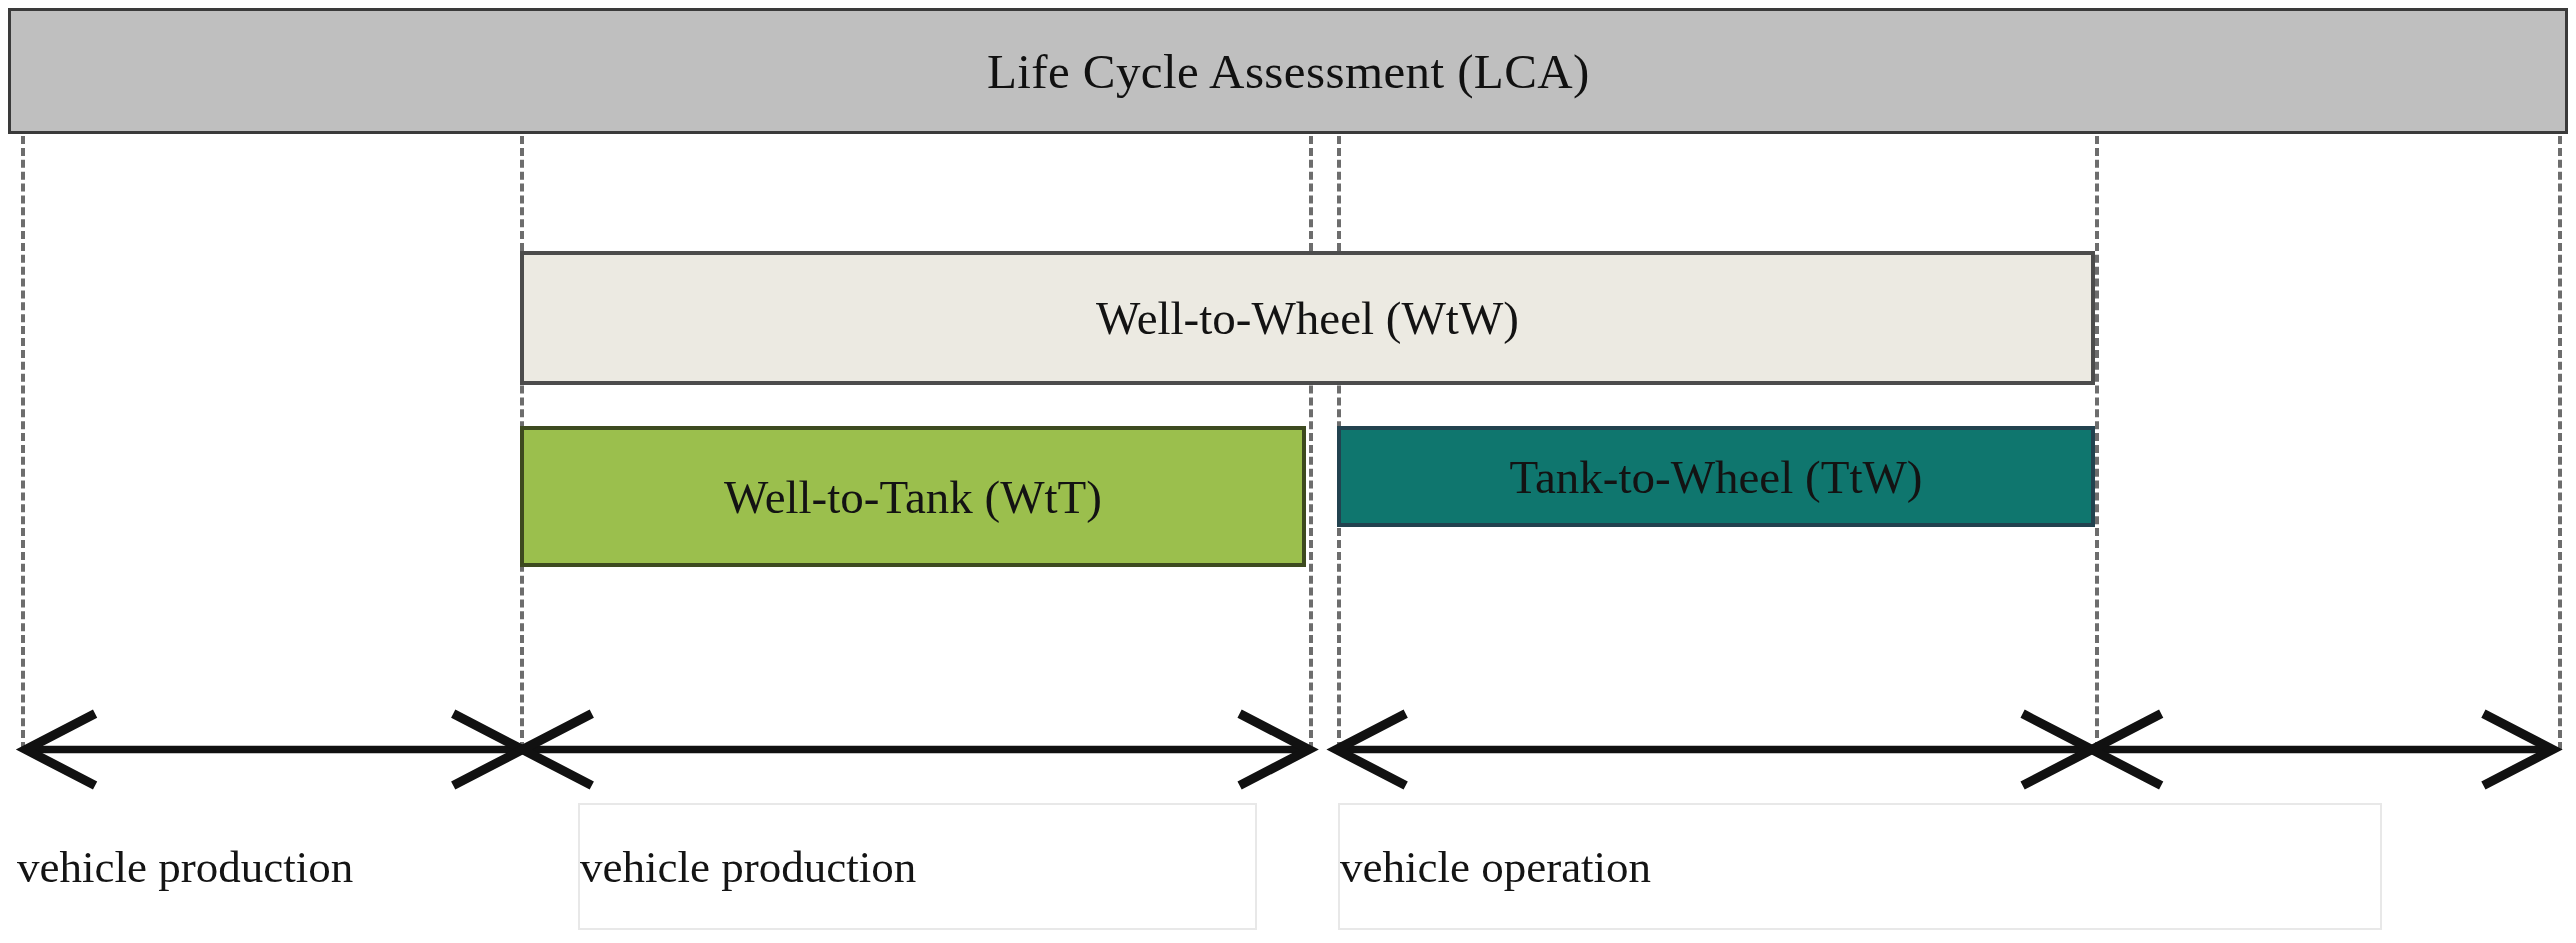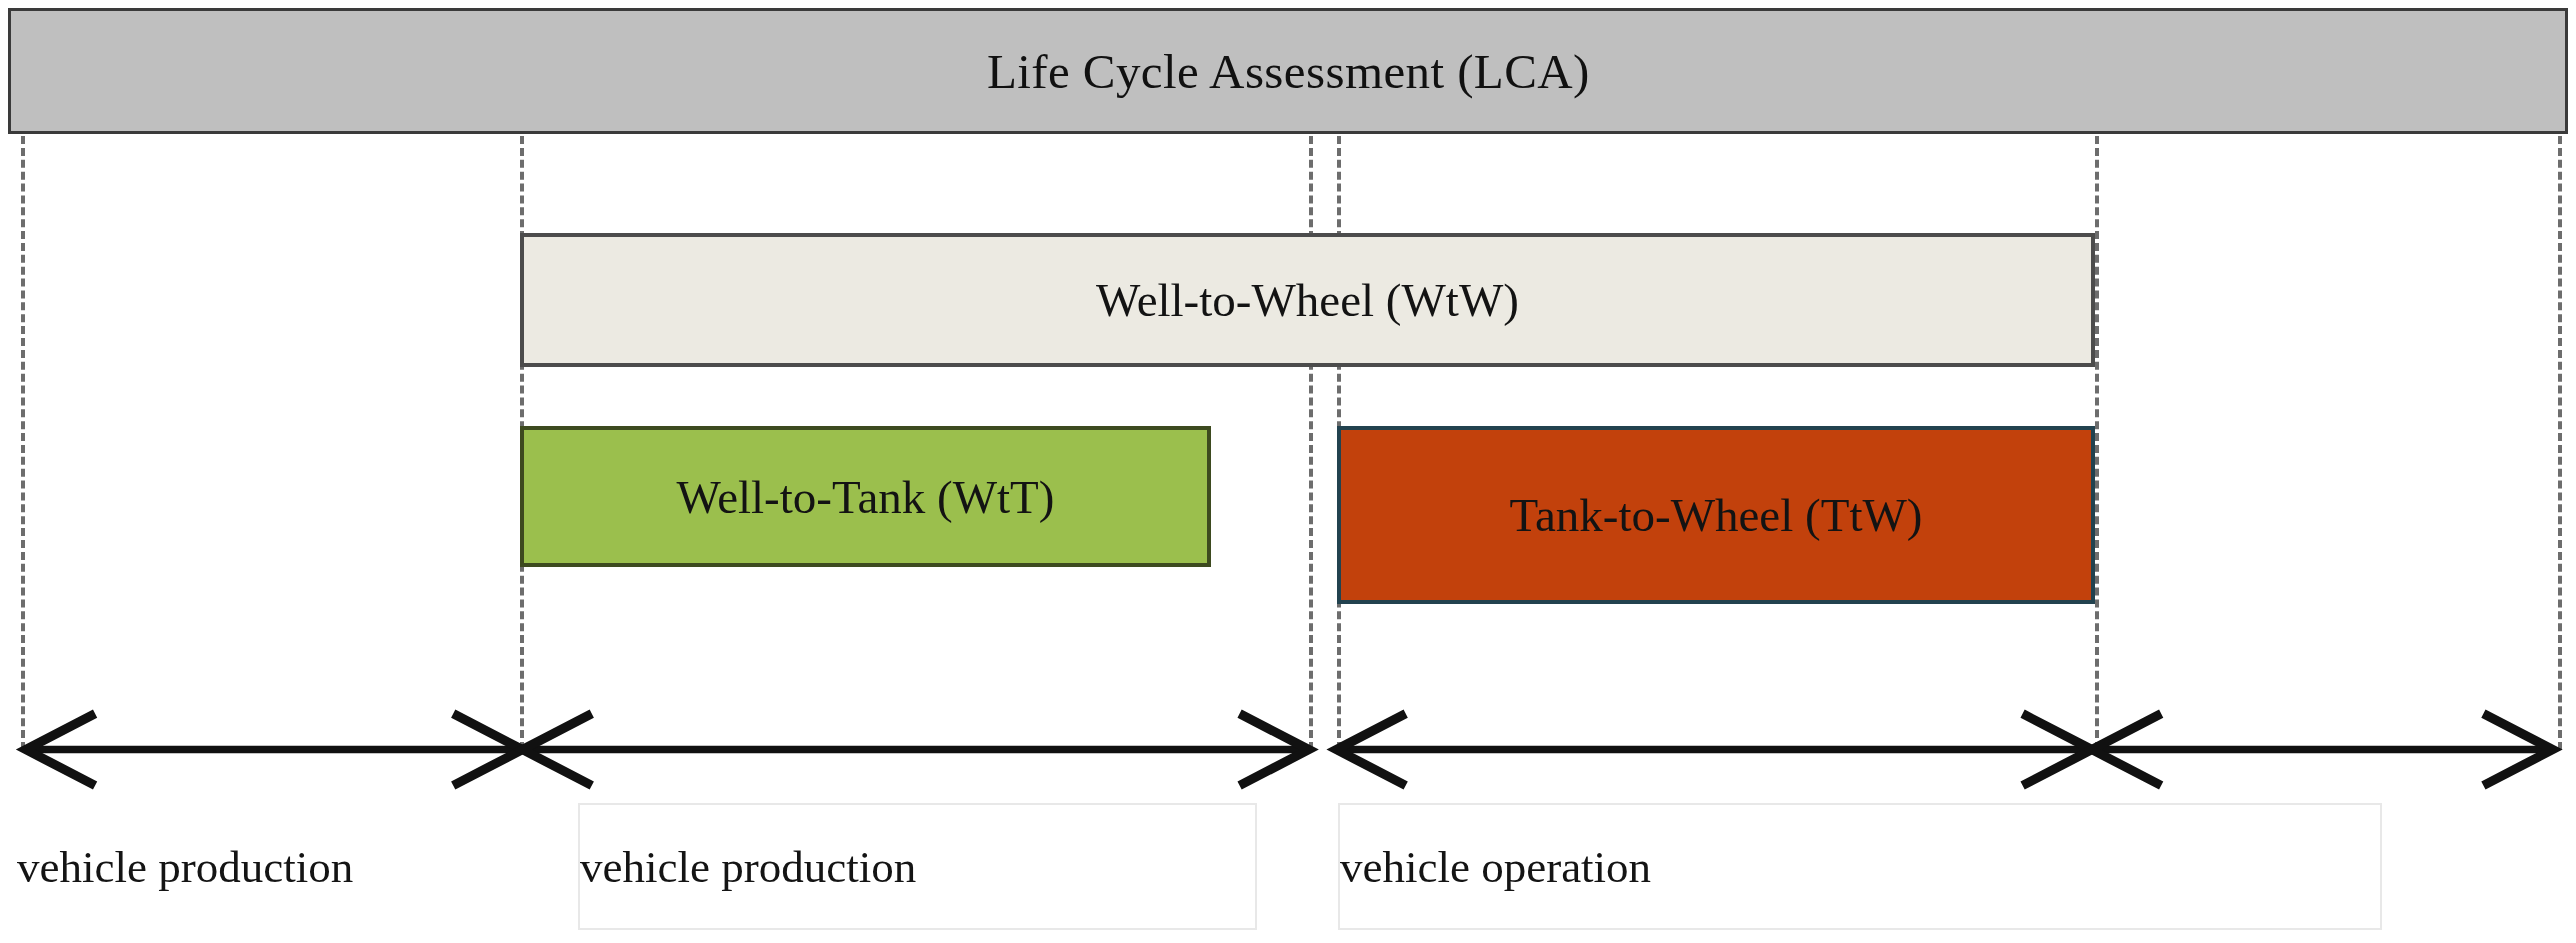--- a/index.html
+++ b/index.html
@@ -59,40 +59,40 @@
     justify-content: center;
   }
   .bar-label {
     font-size: 47px;
     color: #131313;
     white-space: nowrap;
   }
 
   .bar-wtw {
     left: 520px;
-    top: 233px;
+    top: 251px;
     width: 1575px;
     height: 134px;
     background: #eceae2;
     border: 4.2px solid #4c4c4c;
   }
   .bar-wtt {
     left: 520px;
     top: 426px;
-    width: 691px;
+    width: 786px;
     height: 141px;
     background: #9bbf4d;
     border: 4.2px solid #3d4a1f;
   }
   .bar-ttw {
     left: 1337px;
     top: 426px;
     width: 758px;
-    height: 178px;
-    background: #c2410c;
+    height: 101px;
+    background: #0f766e;
     border: 4.2px solid #22424f;
   }
 
   
   .arrow-row {
     position: absolute;
     left: 0;
     top: 702px;
     width: 2576px;
     height: 96px;

